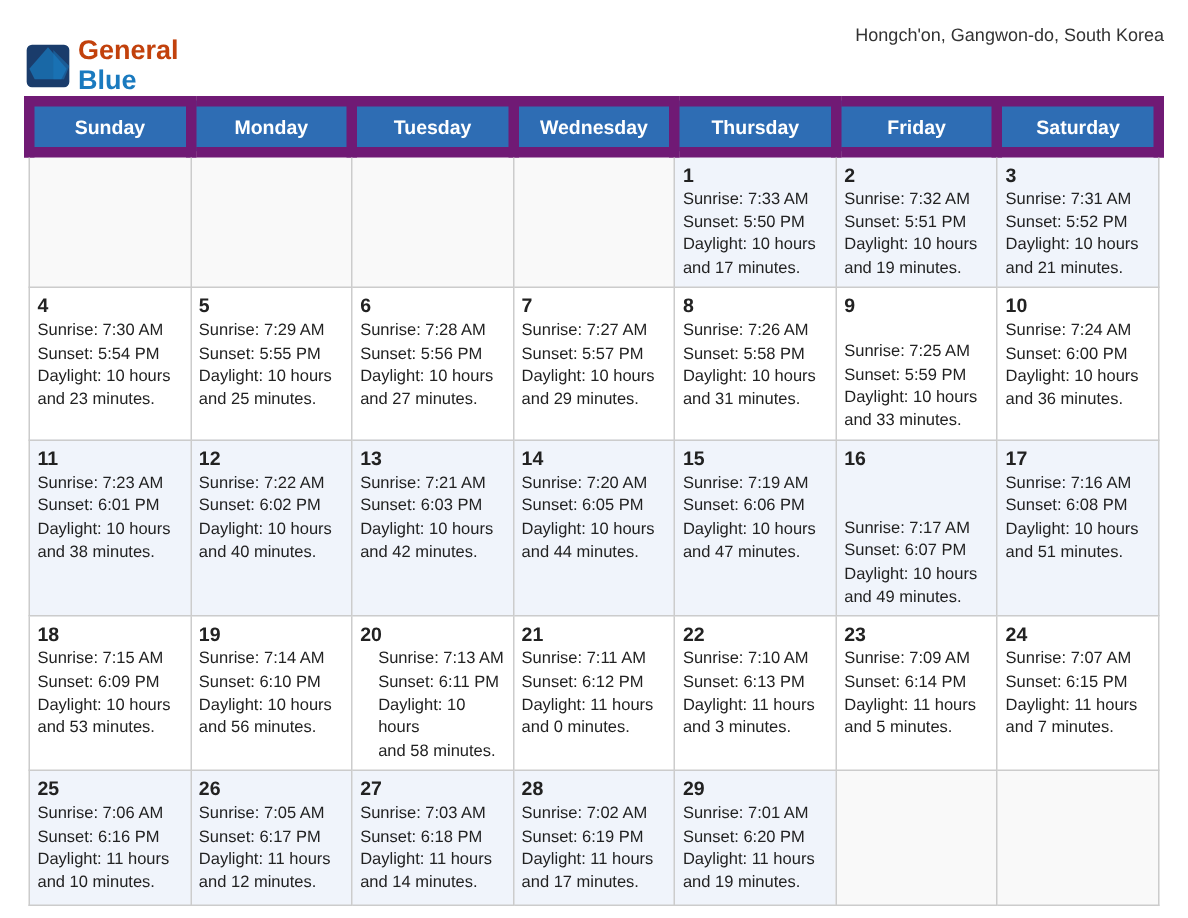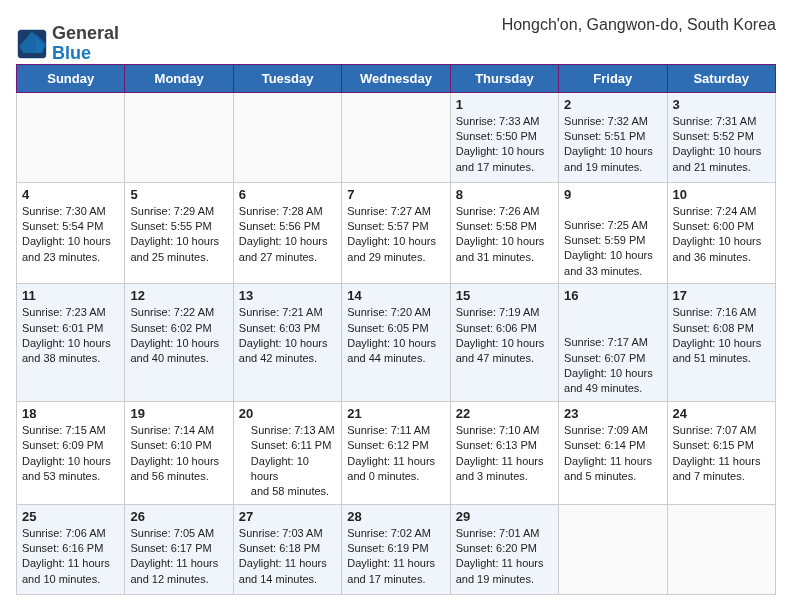--- a/index.html
+++ b/index.html
@@ -13,55 +13,55 @@
     .header {
       text-align: right;
       margin-bottom: 4px;
     }
     .header .month-year {
       font-size: 36px;
       font-weight: bold;
       color: #222;
     }
     .header .location {
-      font-size: 16px;
+      font-size: 12px;
       color: #333;
     }
     .logo {
       float: left;
       display: flex;
       align-items: center;
       gap: 4px;
       padding-top: 8px;
     }
     .logo-text {
       font-size: 18px;
       font-weight: bold;
-      color: #404040;
+      color: #c2410c;
       line-height: 1.1;
     }
     .logo-blue { color: #1a7abf; }
     .logo-icon {
       width: 32px;
       height: 32px;
     }
     table {
       width: 100%;
       border-collapse: collapse;
       clear: both;
       margin-top: 8px;
     }
     thead th {
       background-color: #2e6db4;
       color: #fff;
       font-size: 13px;
       font-weight: bold;
       padding: 6px 4px;
       text-align: center;
-      border: 1px solid #701a75;
+      border: 7px solid #701a75;
     }
     tbody td {
       border: 1px solid #ccc;
       vertical-align: top;
       padding: 4px 5px;
       font-size: 11px;
       color: #222;
       width: calc(100% / 7);
       height: 90px;
     }

